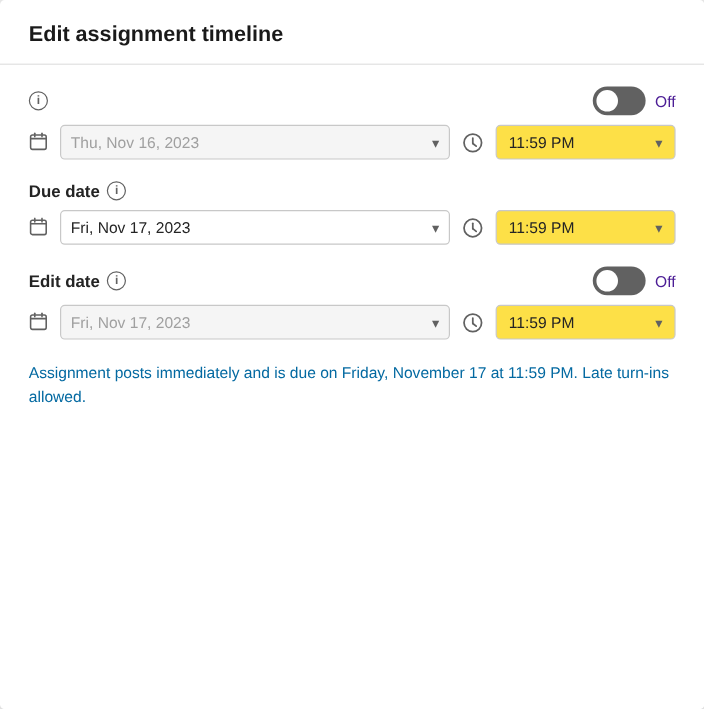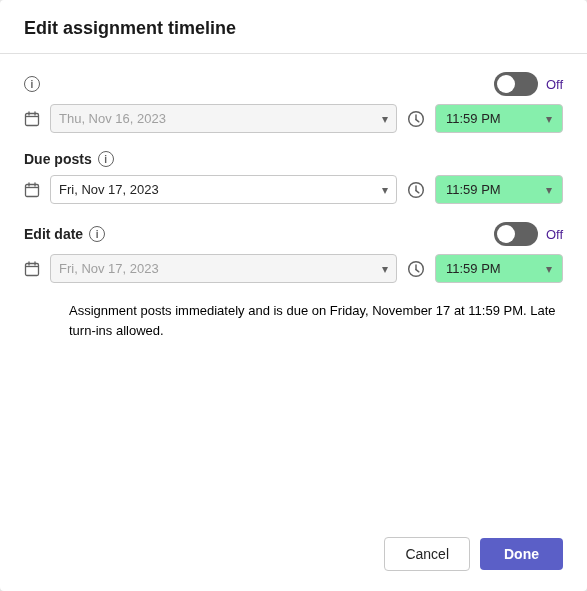--- a/index.html
+++ b/index.html
@@ -163,38 +163,37 @@
       flex-shrink: 0;
     }
 
     .time-field {
       display: flex;
       align-items: center;
       border: 1px solid #c8c8c8;
       border-radius: 4px;
       padding: 6px 10px;
       gap: 10px;
-      width: 128px;
-      background: #86efac;
+      width: 150px;
+      background: #fde047;
       cursor: pointer;
     }
 
     .time-value {
       flex: 1;
       font-size: 13px;
       color: #242424;
     }
 
     .info-message {
       margin-top: 6px;
       margin-bottom: 10px;
       font-size: 13px;
-      color: #000000;
+      color: #0369a1;
       line-height: 1.5;
-      margin-left: 45px;
     }
 
     .dialog-footer {
       display: flex;
       justify-content: flex-end;
       align-items: center;
       padding: 16px 24px 20px 24px;
       gap: 10px;
       margin-top: auto;
     }
@@ -274,21 +273,21 @@
         </svg>
       </span>
       <div class="time-field">
         <span class="time-value">11:59 PM</span>
         <span class="chevron-icon">▾</span>
       </div>
     </div>
 
     <div class="row-label-bar">
       <div class="label-group">
-        <span class="label-text">Due posts</span>
+        <span class="label-text">Due date</span>
         <span class="info-icon">i</span>
       </div>
     </div>
 
     <div class="date-time-row">
       <span class="cal-icon">
         <svg class="icon-svg" viewBox="0 0 16 16" fill="none" xmlns="http://www.w3.org/2000/svg">
           <rect x="1.5" y="2.5" width="13" height="12" rx="1.5" stroke="#616161" stroke-width="1.3"></rect>
           <line x1="1.5" y1="5.5" x2="14.5" y2="5.5" stroke="#616161" stroke-width="1.3"></line>
           <line x1="5" y1="1" x2="5" y2="4" stroke="#616161" stroke-width="1.3" stroke-linecap="round"></line>
@@ -348,18 +347,14 @@
       <div class="time-field">
         <span class="time-value">11:59 PM</span>
         <span class="chevron-icon">▾</span>
       </div>
     </div>
 
     <div class="info-message">Assignment posts immediately and is due on Friday, November 17 at 11:59 PM. Late turn-ins allowed.</div>
 
   </div>
 
-  <div class="dialog-footer">
-    <button class="btn-cancel">Cancel</button>
-    <button class="btn-done">Done</button>
-  </div>
 
 </div>
 
 </body></html>

